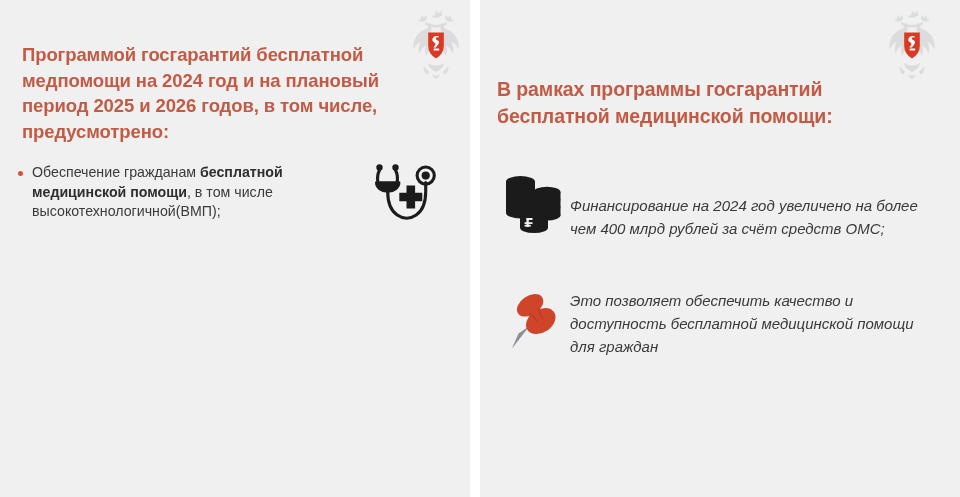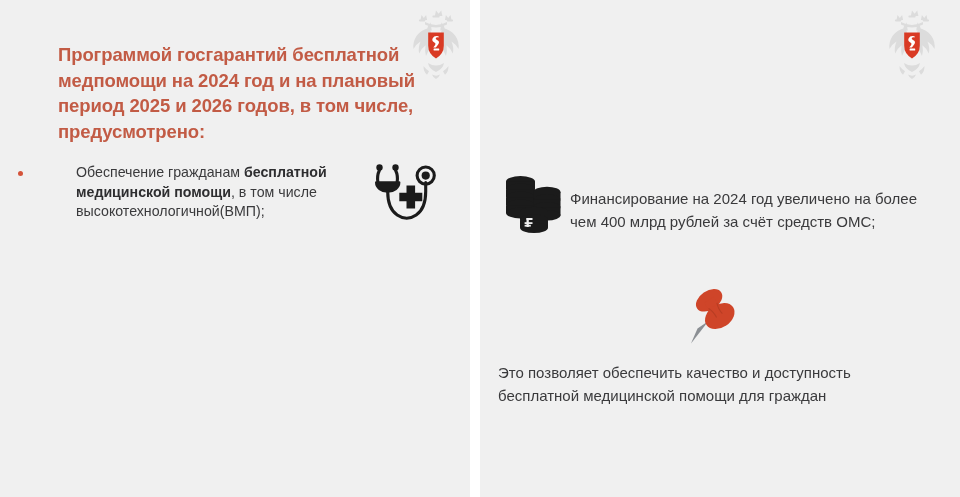--- a/index.html
+++ b/index.html
@@ -34,21 +34,20 @@
   }
   .emblem-left  { left: 408px; top: 8px; }
   .emblem-right { left: 884px; top: 8px; }
 
   
   .heading {
     position: absolute;
     color: #c25b45;
     font-weight: bold;
     letter-spacing: -0.1px;
-    margin-left: 36px;
   }
   .heading-left {
     left: 22px;
     top: 42px;
     width: 400px;
     font-size: 18.5px;
     line-height: 25.5px;
   }
   .heading-right {
     left: 497px;
@@ -62,21 +61,20 @@
   .bullets {
     position: absolute;
     left: 18px;
     top: 163px;
     width: 356px;
   }
   .bullet-row {
     display: flex;
     align-items: flex-start;
     margin-bottom: 17px;
-    gap: 44px;
   }
   .bullet-dot {
     flex: 0 0 auto;
     width: 5px;
     height: 5px;
     border-radius: 50%;
     background: #d4533a;
     margin-top: 8px;
     margin-right: 9px;
   }
@@ -94,24 +92,25 @@
     left: 368px;
     top: 160px;
     width: 72px;
     height: 68px;
   }
 
   
   .right-item {
     position: absolute;
     display: flex;
-    align-items: center;
+    align-items: flex-end;
+    font-style: italic;
   }
   .item-money { left: 498px; top: 168px; width: 430px; }
-  .item-pin   { left: 498px; top: 281px; width: 430px; flex-direction: column; }
+  .item-pin   { left: 498px; top: 281px; width: 430px; }
 
   .right-icon {
     flex: 0 0 auto;
     width: 72px;
     height: 72px;
     position: relative;
   }
   .right-text {
     flex: 1 1 auto;
     color: #3a3a3c;
@@ -222,20 +221,21 @@
         <path d="M24 66.5 q4 2.3 8 0 q-1.2 3.4 -4 4.6 q-2.8-1.2 -4-4.6 z"></path>
       </g>
       <path d="M20.2 24.4 h15.6 v13.4 q0 8.2 -7.8 12.6 q-7.8 -4.4 -7.8 -12.6 z" fill="#d93a24"></path>
       <g fill="#ffffff">
         <path d="M30.6 28.3 q-4.4 -1.1 -5.9 1.9 q-1.3 2.6 1.4 4.1 q2.2 1.2 1.1 2.7 l-1.9 2.6 h2.6 l2.4 -3.3 q1.9 -2.7 -1.3 -4.3 q-1.9 -1 -1.1 -2.1 q.7 -1 2.7 -.4 z"></path>
         <rect x="25.6" y="40.4" width="5.6" height="2.1" rx="0.5"></rect>
       </g>
     </svg>
   </div>
 
+  <div class="heading heading-right">В рамках программы госгарантий бесплатной медицинской помощи:</div>
 
   <div class="right-item item-money">
     <div class="right-icon">
       <svg viewBox="0 0 72 72" width="72" height="72" aria-hidden="true">
         <g fill="#1b1b1b">
 
           <ellipse cx="22.5" cy="13.5" rx="14.5" ry="5.4"></ellipse>
           <rect x="8" y="13.5" width="29" height="7.5"></rect>
           <ellipse cx="22.5" cy="21" rx="14.5" ry="5.4"></ellipse>
           <rect x="8" y="21.5" width="29" height="7.5"></rect>

